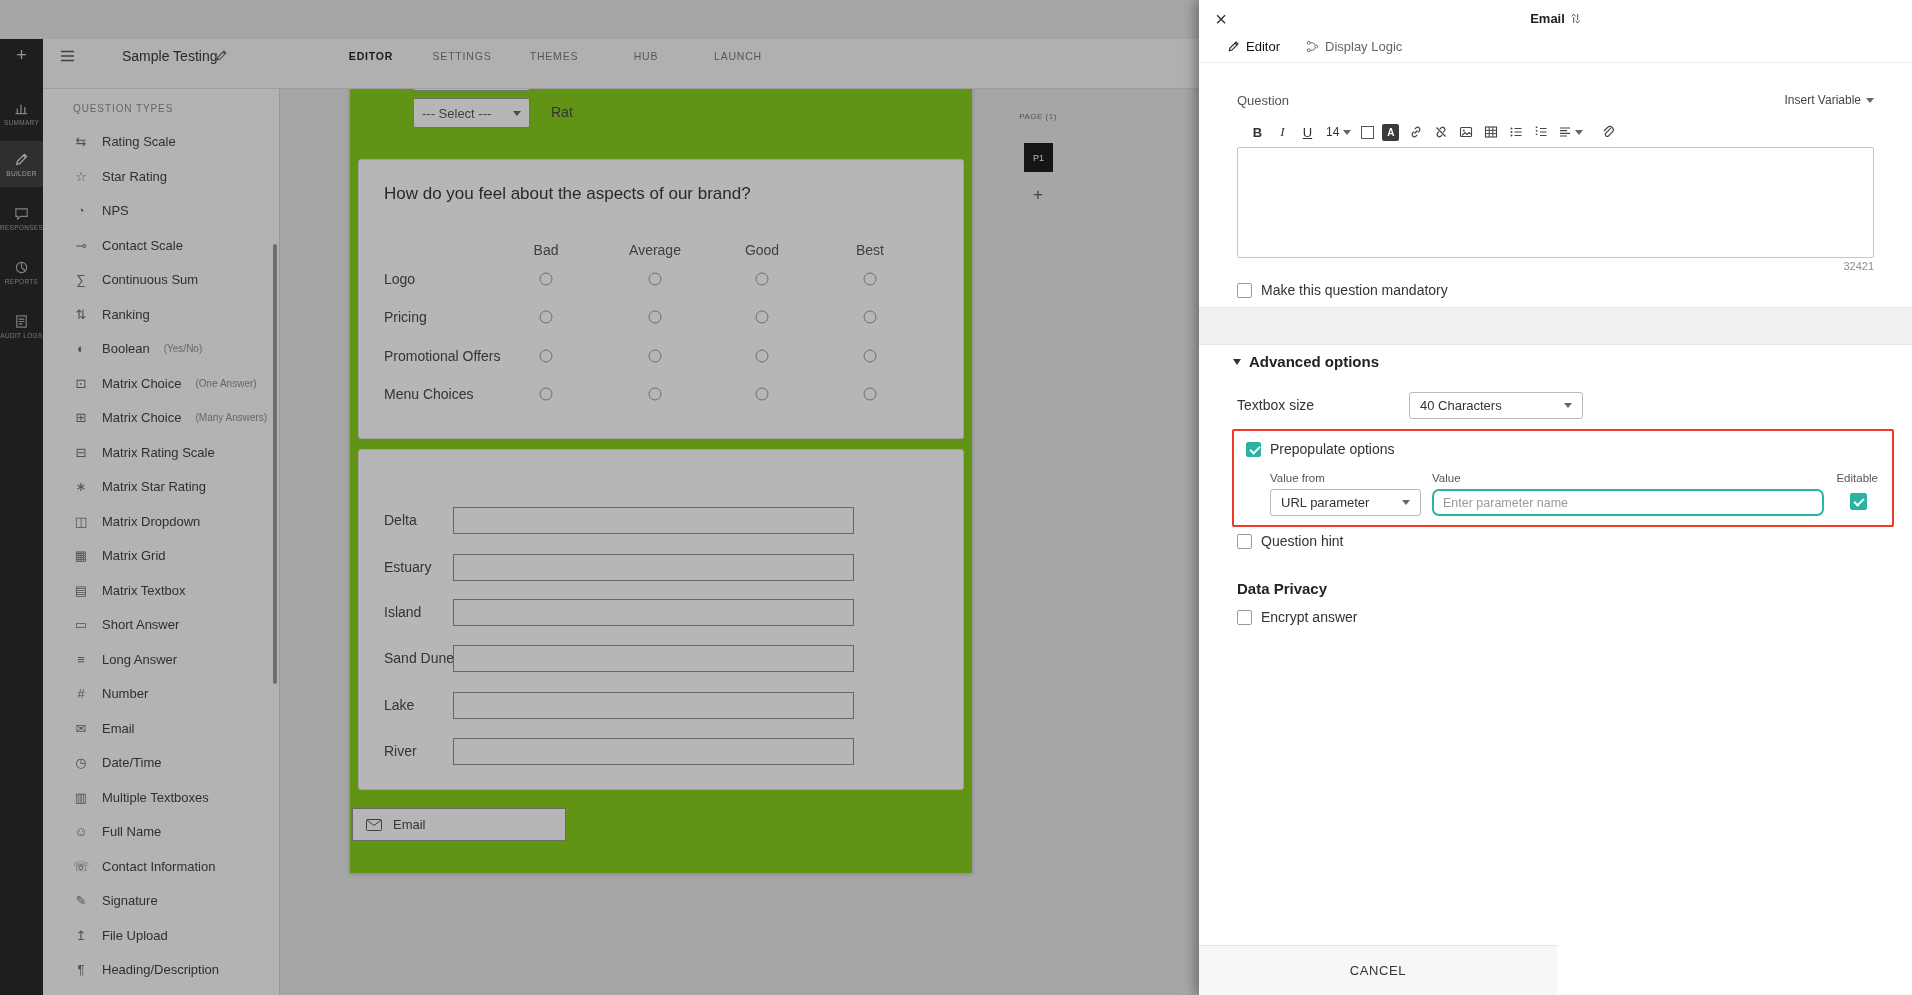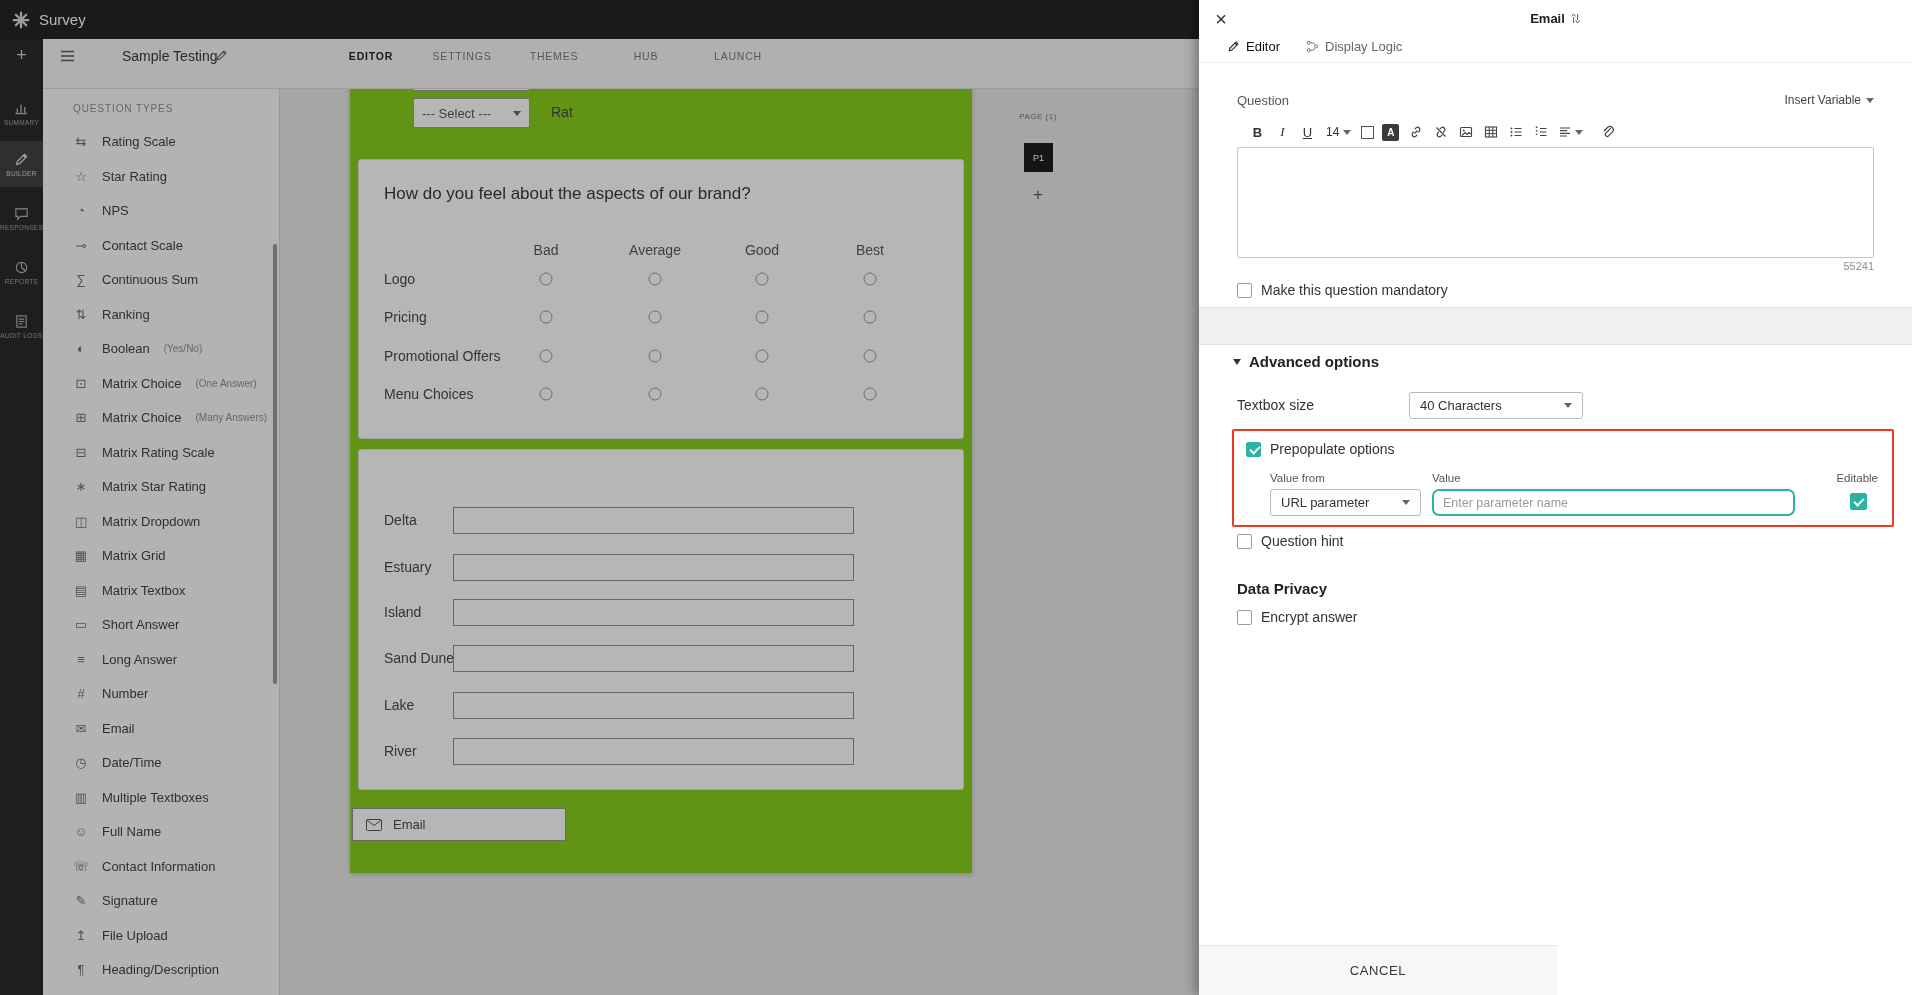--- a/index.html
+++ b/index.html
@@ -83,41 +83,33 @@
   .p-divider{position:absolute;left:0;top:307px;width:713px;height:38px;background:#f0f0f0;border-top:1px solid #e4e4e4;border-bottom:1px solid #e4e4e4}
   .p-advanced{position:absolute;left:34px;top:353px;display:flex;align-items:center;gap:8px;font-size:15px;font-weight:700;color:#222;cursor:pointer}
   .caret-dark{width:0;height:0;border-left:4px solid transparent;border-right:4px solid transparent;border-top:6px solid #333;display:inline-block}
   .p-tbsize-label{position:absolute;left:38px;top:397px;font-size:14px;color:#333}
   .select-box{display:flex;align-items:center;justify-content:space-between;padding:0 10px;border:1px solid #b9b9b9;border-radius:3px;background:#fff;font-size:13px;color:#333;cursor:pointer}
   .p-tbsize-select{position:absolute;left:210px;top:392px;width:174px;height:27px}
   .p-redbox{position:absolute;left:33px;top:429px;width:662px;height:98px;border:2px solid #ee3a23;border-radius:2px}
   .rb-check{position:absolute;left:12px;top:10px;display:flex;align-items:center;gap:9px;font-size:14px;color:#333}
   .rb-col{position:absolute;top:41px;font-size:11.5px;color:#555}
   .rb-select{position:absolute;left:36px;top:58px;width:151px;height:27px}
-  .rb-input{position:absolute;left:198px;top:58px;width:363px;height:27px;border:2px solid #2ab3a3;border-radius:7px;padding:0 9px;font-size:12.5px;color:#333;outline:none;background:#fff}
+  .rb-input{position:absolute;left:198px;top:58px;width:392px;height:27px;border:2px solid #2ab3a3;border-radius:7px;padding:0 9px;font-size:12.5px;color:#333;outline:none;background:#fff}
   .rb-input::placeholder{color:#9a9a9a}
   .rb-editable{position:absolute;left:616px;top:62px;width:17px;height:17px}
   .p-privacy{position:absolute;left:38px;top:580px;font-size:15px;font-weight:700;color:#222}
   .p-footer-cancel{position:absolute;left:0;top:945px;width:358px;height:50px;background:#f7f7f7;border-top:1px solid #e5e5e5;display:flex;align-items:center;justify-content:center;font-size:13px;letter-spacing:.6px;color:#333;cursor:pointer}
   .p-footer-save{position:absolute;left:358px;top:945px;width:355px;height:50px;background:#0c0c0c;color:#fff;display:flex;align-items:center;justify-content:center;font-size:13px;letter-spacing:.6px;cursor:pointer}
   svg{display:block}
 </style>
 </head>
 <body>
 
 <div class="root">
 
-  <div class="topbar">
-    <span>
-      <svg width="18" height="18" viewBox="0 0 16 16">
-          <path d="M8 1.5 V14.5 M1.5 8 H14.5 M3.4 3.4 L12.6 12.6 M12.6 3.4 L3.4 12.6" stroke="#dcdcdc" stroke-width="2" stroke-linecap="round" fill="none"></path>
-        </svg>
-    </span>
-    <span class="brand">Survey</span>
-  </div>
 
   <div class="rail">
     <div class="rail-plus">+</div>
     <div class="rail-item" style="top:51px">
       <span>
           <svg width="15" height="15" viewBox="0 0 16 16">
             <path d="M3.5 13 V8 M7.5 13 V4 M11.5 13 V6.5 M1.5 13.5 H14" stroke="#b5b5b5" stroke-width="1.4" fill="none"></path>
           </svg>
         </span>
       <span class="lbl">SUMMARY</span>
@@ -454,21 +446,21 @@
           <span class="caret"></span>
         </span>
       <span class="rt" style="margin-left:8px">
           <svg width="14" height="14" viewBox="0 0 14 14">
             <path d="M9.8 3.2 L4.9 8.1 a1.9 1.9 0 0 0 2.7 2.7 L11.2 7.2 a3.3 3.3 0 0 0 -4.7 -4.7 L3 6" stroke="#444" stroke-width="1.2" fill="none"></path>
           </svg>
         </span>
     </div>
 
     <div class="p-textarea"></div>
-    <div class="p-charcount">55241</div>
+    <div class="p-charcount">32421</div>
 
     <div class="chk-row" style="top:282px">
       <span class="cb"></span>
       <span>Make this question mandatory</span>
     </div>
 
     <div class="p-divider"></div>
 
     <div class="p-advanced">
       <span class="caret-dark"></span>

